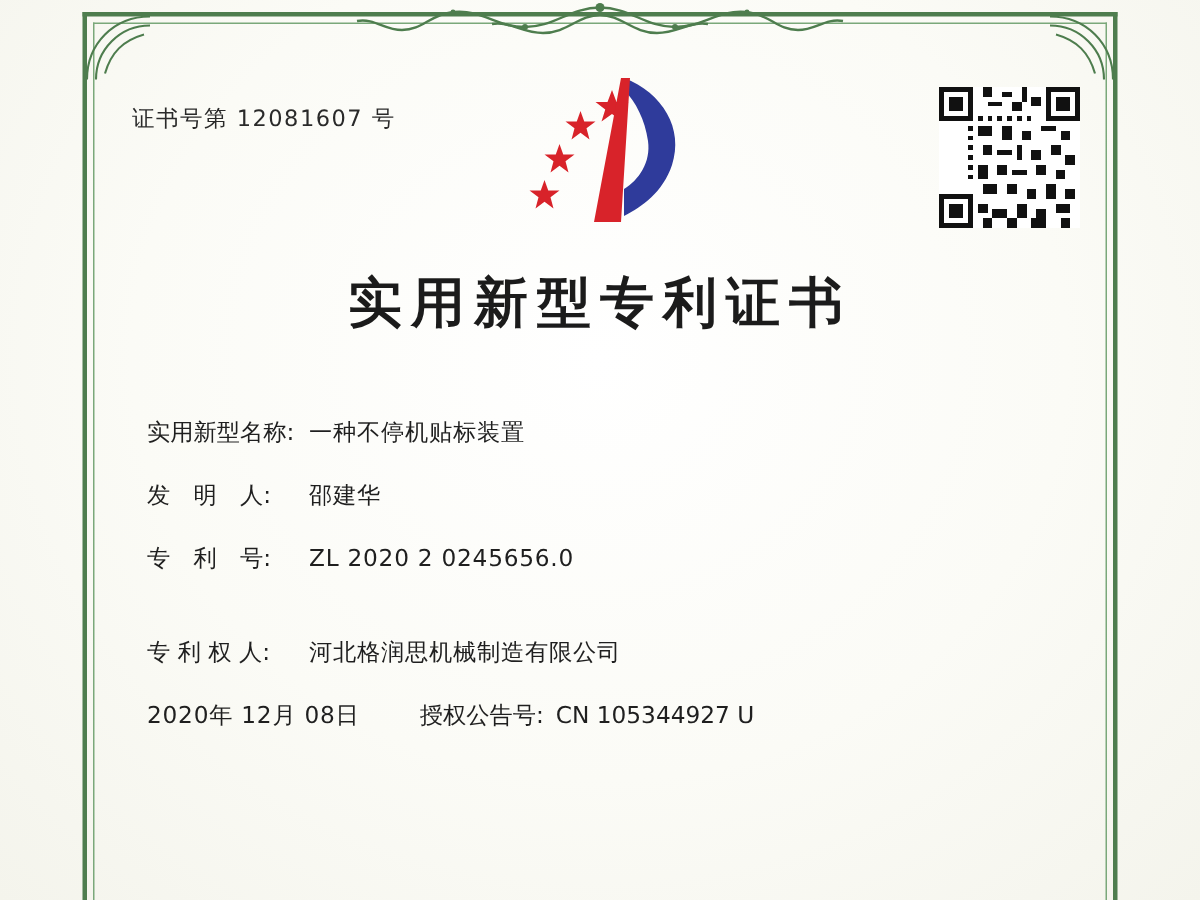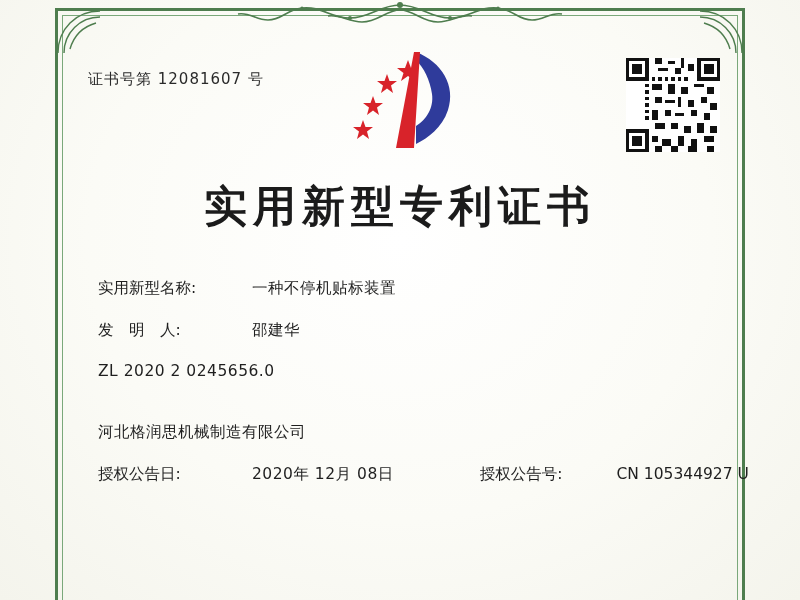--- a/index.html
+++ b/index.html
@@ -99,42 +99,41 @@
   .qr svg { display: block; }
 
   
   .main-title {
     position: absolute;
     left: 0;
     right: 0;
     top: 178px;
     text-align: center;
     font-family: "DejaVu Sans", sans-serif;
-    font-size: 43px;
+    font-size: 36px;
     font-weight: bold;
     color: #1b1b1b;
     letter-spacing: 6px;
   }
 
   
   .fields {
     position: absolute;
     left: 98px;
     top: 278px;
     right: 90px;
   }
   .field-row {
     display: flex;
     align-items: baseline;
     margin-bottom: 21px;
     font-family: "DejaVu Sans", sans-serif;
     font-size: 15.5px;
     color: #1f1f1f;
     white-space: nowrap;
-    gap: 46px;
   }
   .field-label {
     width: 108px;
     flex: 0 0 108px;
     letter-spacing: 0px;
   }
   .field-value {
     letter-spacing: 0.5px;
   }
   .field-row.dual {
@@ -289,32 +288,33 @@
       <span class="field-label">实用新型名称:</span>
       <span class="field-value">一种不停机贴标装置</span>
     </div>
 
     <div class="field-row">
       <span class="field-label">发　明　人:</span>
       <span class="field-value">邵建华</span>
     </div>
 
     <div class="field-row">
+      <span class="field-label">专　利　号:</span>
       <span class="field-value">ZL 2020 2 0245656.0</span>
     </div>
 
     <div class="field-row">
     </div>
 
     <div class="field-row">
+      <span class="field-label">专 利 权 人:</span>
       <span class="field-value">河北格润思机械制造有限公司</span>
     </div>
 
 
     <div class="field-row dual">
-      <span class="field-label">授权公告日:</span>
       <span class="field-value">2020年 12月 08日</span>
       <span class="field-second-label">授权公告号:</span>
       <span class="field-second-value">CN 105344927 U</span>
     </div>
 
   </div>
 </div>
 
 </body></html>

